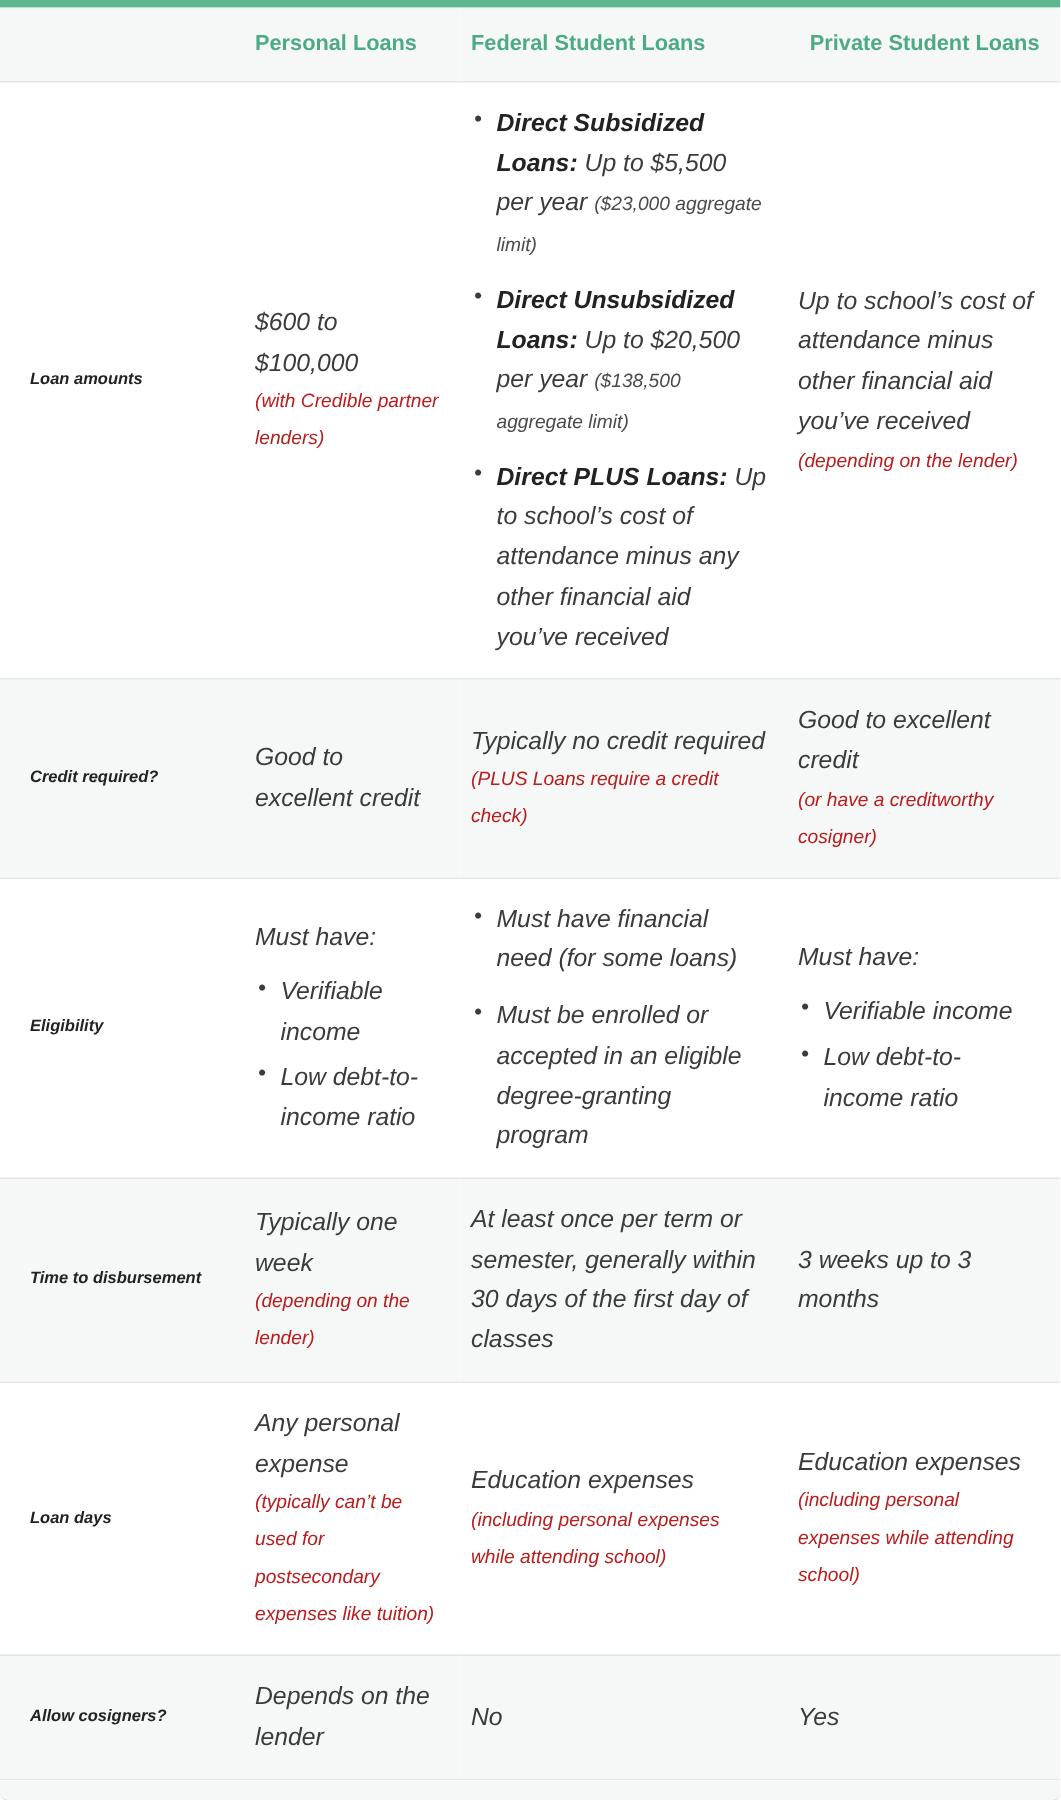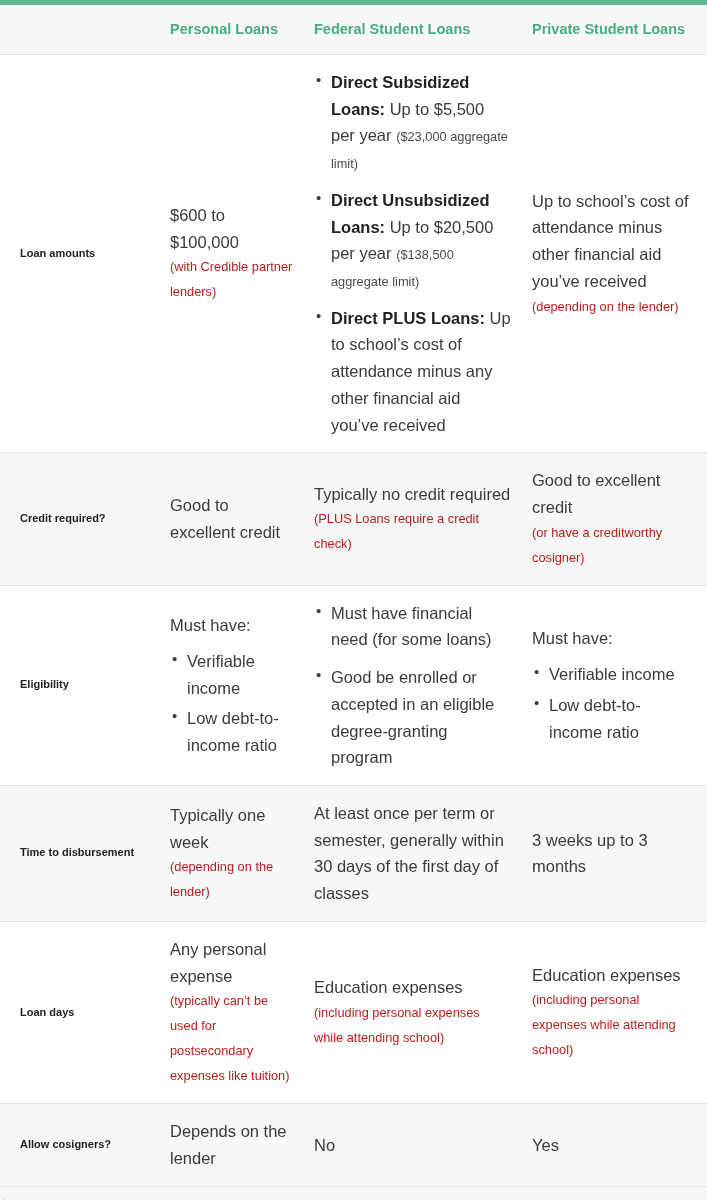--- a/index.html
+++ b/index.html
@@ -41,33 +41,34 @@
     padding: 14px 14px 14px 0;
     font-size: 14.5px;
     font-weight: bold;
     line-height: 1.45;
     color: #4cab84;
     border-bottom: 1px solid #e3e5e5;
   }
   thead th.h-label { padding-left: 20px; }
   thead th.h-one   { padding-left: 20px; }
   thead th.h-two   { padding-left: 7px; }
-  thead th.h-three { padding-left: 6px; }
+  thead th.h-three { padding-left: 6px; text-align: right; }
 
   tbody tr { border-bottom: 1px solid #e3e5e5; }
   tbody tr.alt { background: #f6f7f7; }
   tbody tr.plain { background: #ffffff; }
 
   tbody td {
     vertical-align: middle;
     padding: 14px 14px 14px 0;
     font-size: 16.5px;
     line-height: 1.62;
     color: #3b3b3b;
     font-weight: 400;
+    font-style: italic;
   }
   td.lbl {
     padding-left: 20px;
     font-weight: bold;
     font-size: 11px;
     line-height: 1.45;
     color: #222222;
   }
   td.c1 { padding-left: 20px; }
   td.c2 { padding-left: 7px; }
@@ -186,21 +187,21 @@
         <td class="c1">
           <span class="lead">Must have:</span>
           <ul class="sub">
             <li>Verifiable income</li>
             <li>Low debt-to-income ratio</li>
           </ul>
         </td>
         <td class="c2">
           <ul class="blist">
             <li>Must have financial need (for some loans)</li>
-            <li>Good be enrolled or accepted in an eligible degree-granting program</li>
+            <li>Must be enrolled or accepted in an eligible degree-granting program</li>
           </ul>
         </td>
         <td class="c3">
           <span class="lead">Must have:</span>
           <ul class="sub">
             <li>Verifiable income</li>
             <li>Low debt-to-income ratio</li>
           </ul>
         </td>
       </tr>

